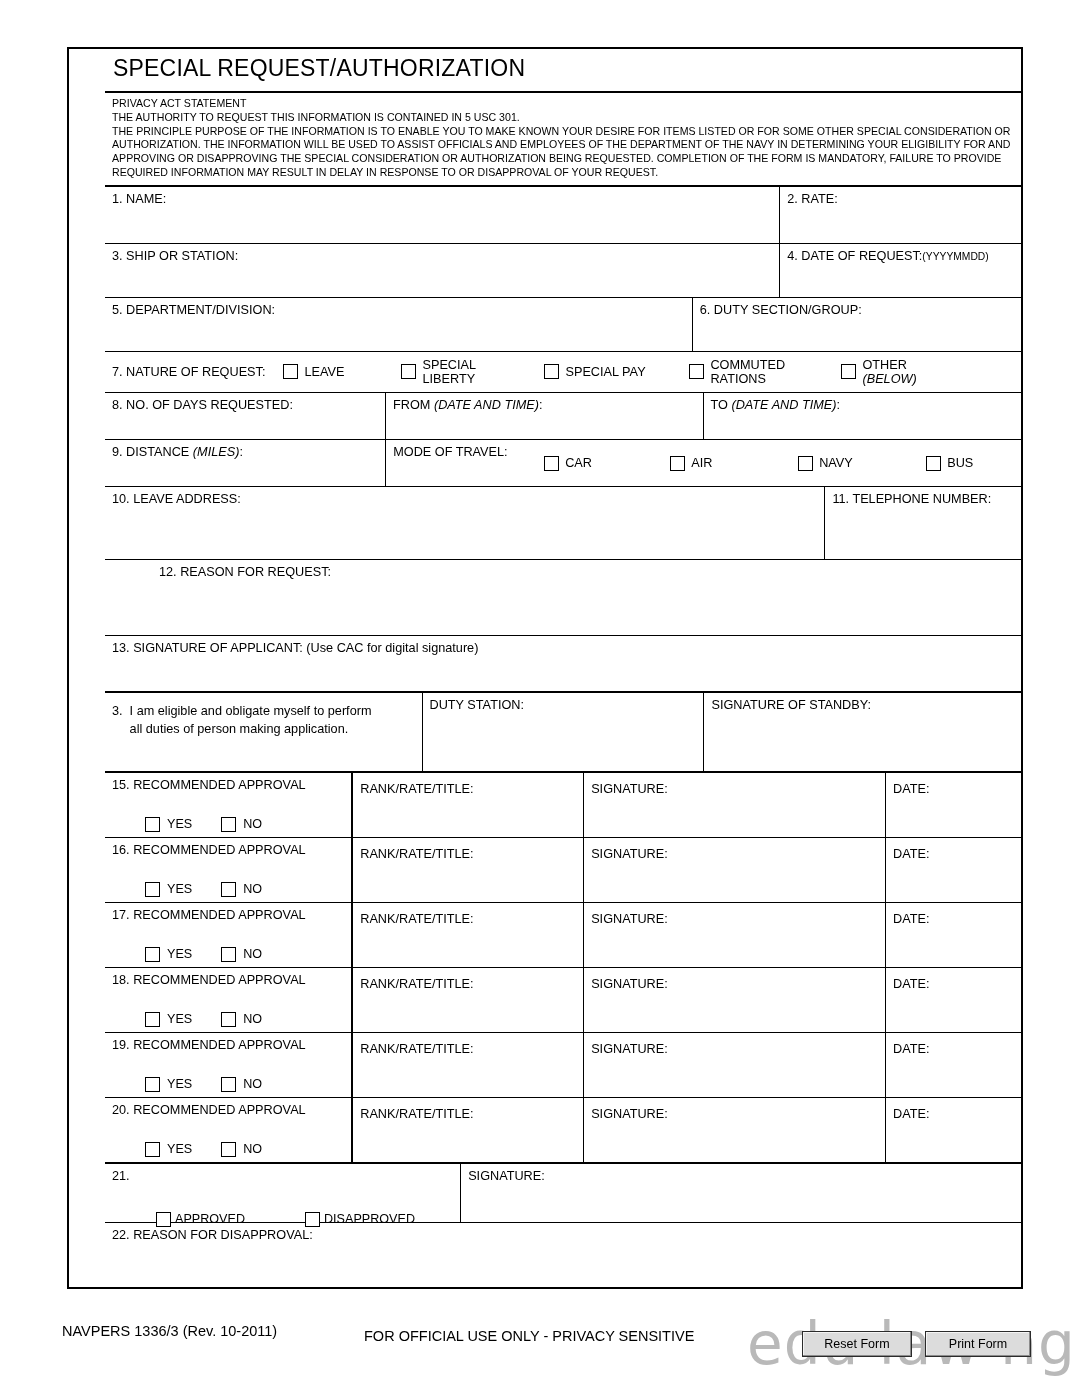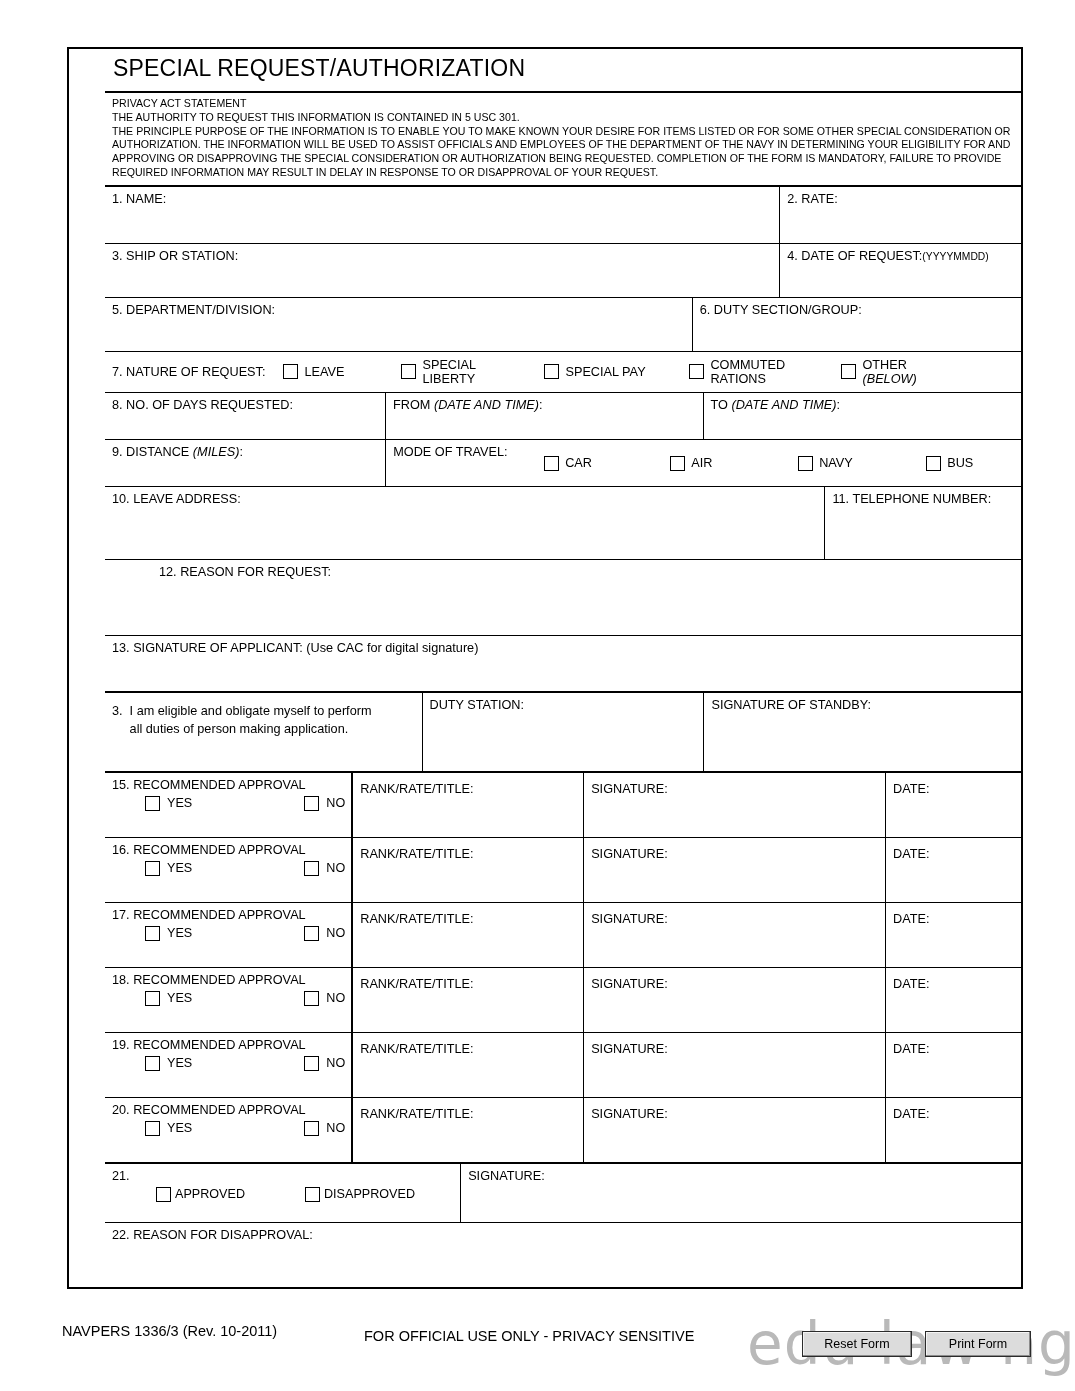--- a/index.html
+++ b/index.html
@@ -89,24 +89,23 @@
   .opt {
     display: flex;
     align-items: center;
     gap: 6px;
   }
 
   
   .appr-left { position: relative; }
   .appr-ynrow {
     display: flex;
-    gap: 48px;
-    margin-top: 4px;
+    gap: 29px;
+    margin-top: 25px;
     margin-left: 33px;
-    justify-content: space-between;
   }
   .yn { display: flex; align-items: center; gap: 7px; font-size: 12.6px; }
 
   
   .footer {
     position: absolute;
     left: 57px;
     top: 1318px;
     width: 956px;
     height: 46px;
@@ -424,21 +423,21 @@
         <div class="cell" style="width:241px;height:64px;padding-top:9px;"><span class="lbl">RANK/RATE/TITLE:</span></div>
         <div class="cell" style="width:314px;height:64px;padding-top:9px;"><span class="lbl">SIGNATURE:</span></div>
         <div class="cell" style="width:141px;height:64px;padding-top:9px;"><span class="lbl">DATE:</span></div>
       </div>
 
     </div>
 
     <div class="row">
       <div class="cell" style="width:369px;height:58px;">
         <span class="lbl">21.</span>
-        <div style="display:flex;gap:60px;margin-top:4px;margin-left:44px;">
+        <div style="display:flex;gap:60px;margin-top:29px;margin-left:44px;">
           <div class="yn" style="gap:4px;">
             <span class="cbox"></span>
             <span>APPROVED</span>
           </div>
           <div class="yn" style="gap:4px;">
             <span class="cbox"></span>
             <span>DISAPPROVED</span>
           </div>
         </div>
       </div>

